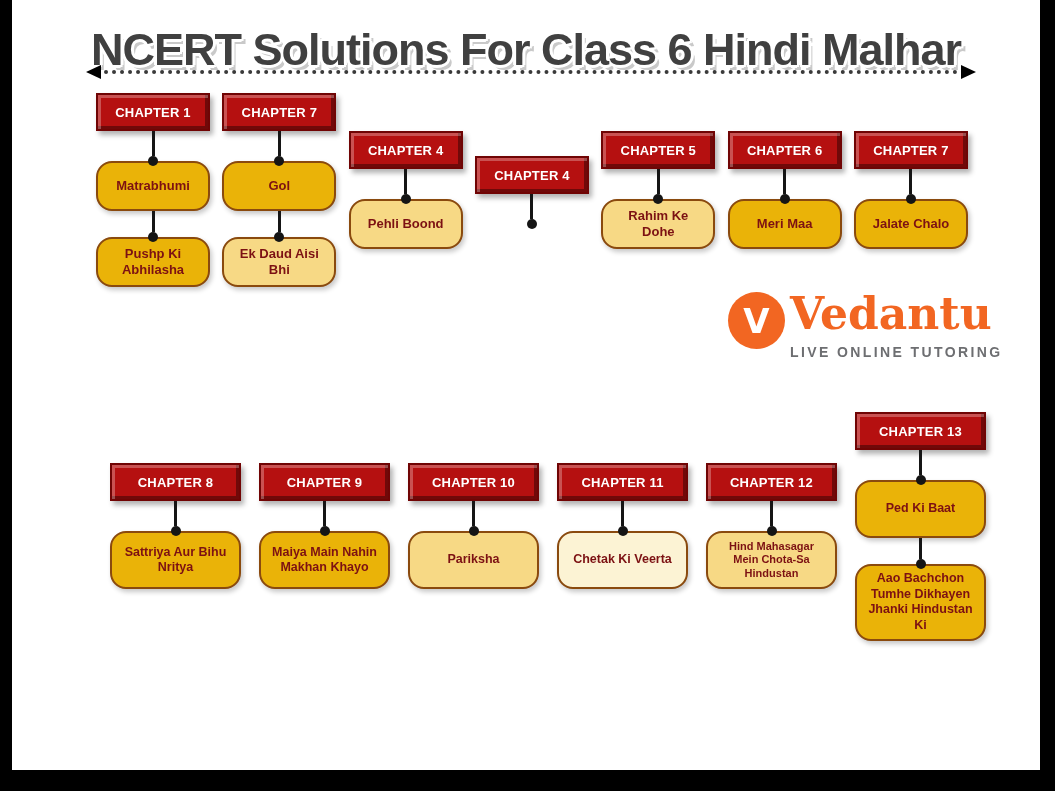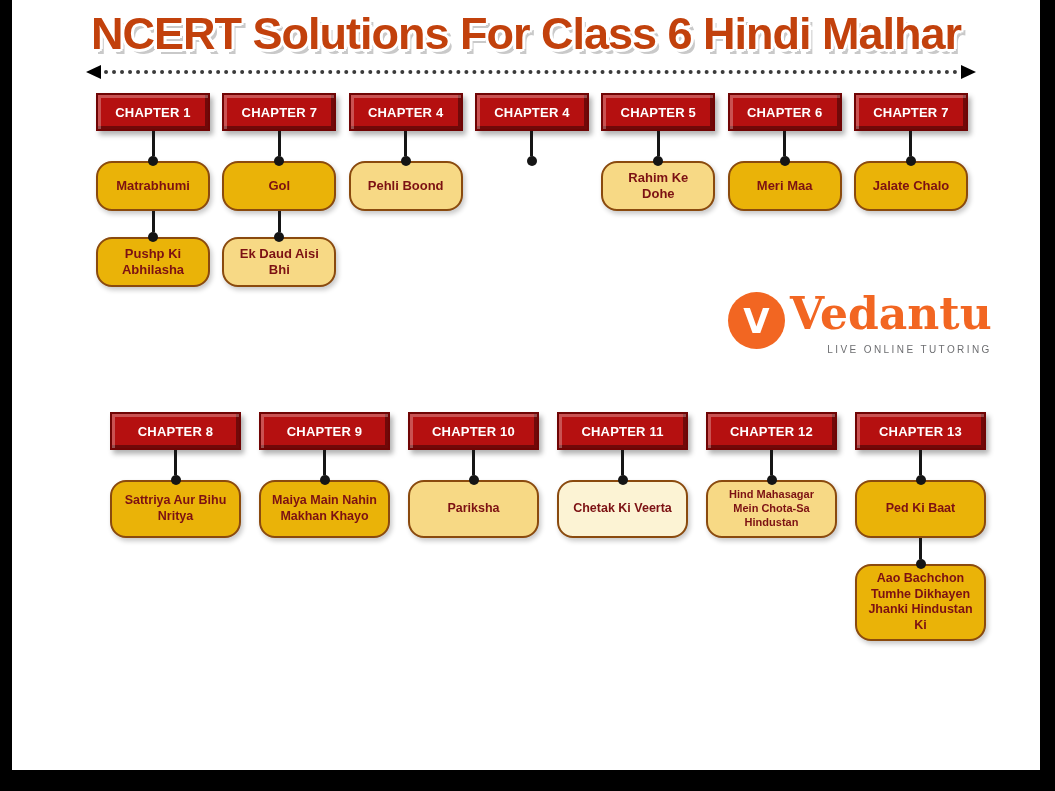--- a/index.html
+++ b/index.html
@@ -12,46 +12,46 @@
     font-family:"Liberation Sans", sans-serif;
   }
   .canvas {
     position:absolute;
     left:12px; top:0; right:15px; bottom:21px;
     background:#ffffff;
     overflow:hidden;
   }
   
   .title {
-    margin-top:8px;
+    margin-top:24px;
     text-align:center;
     font-size:45px;
     font-weight:800;
     letter-spacing:-1px;
-    color:#c2410c;
+    color:#404040;
     text-shadow:
       -2px -2px 0 #fff, 2px -2px 0 #fff, -2px 2px 0 #fff, 2px 2px 0 #fff,
       0 -3px 0 #fff, 0 3px 0 #fff, -3px 0 0 #fff, 3px 0 0 #fff,
       4px 5px 0 #c9c9c9;
   }
   
   .arrow {
     position:absolute;
     top:70px; left:84px; right:74px;
     height:0;
     border-top:4px dotted #3a3a3a;
   }
   .arrow .head { position:absolute; top:-9px; width:0; height:0; }
   .arrow .head.left  { left:-10px;  border-top:7px solid transparent; border-bottom:7px solid transparent; border-right:15px solid #000; }
   .arrow .head.right { right:-10px; border-top:7px solid transparent; border-bottom:7px solid transparent; border-left:15px solid #000; }
   
   .chap-row { position:absolute; display:flex; justify-content:space-between; }
   .row1 { top:93px;  left:84px; right:72px; }
   .row2 { top:412px; left:98px; right:54px; }
-  .column { display:flex; flex-direction:column; align-items:center; }
+  .column { display:flex; flex-direction:column; align-items:center;justify-content:center; }
   .row1 .column { width:114px; }
   .row2 .column { width:131px; }
   
   .badge {
     width:100%; height:38px;
     background:#b51010;
     border:2px solid #700404;
     display:flex; align-items:center; justify-content:center;
     color:#fff; font-weight:bold; font-size:13px; letter-spacing:.2px;
     box-shadow:
@@ -97,21 +97,21 @@
   .logo-text { display:flex; flex-direction:column; }
   .logo-brand {
     font-family:"DejaVu Serif", serif;
     font-weight:bold;
     font-size:44px; line-height:1.0;
     color:#f26622;
   }
   .logo-tagline {
     margin-top:8px;
     align-self:flex-end;
-    font-size:10px; font-weight:normal;
+    font-size:14px; font-weight:bold;
     letter-spacing:2.4px;
     color:#6d6e71;
   }
 </style>
 </head>
 <body>
 
 <div class="canvas">
 
   <div class="title">NCERT Solutions For Class 6 Hindi Malhar</div>

